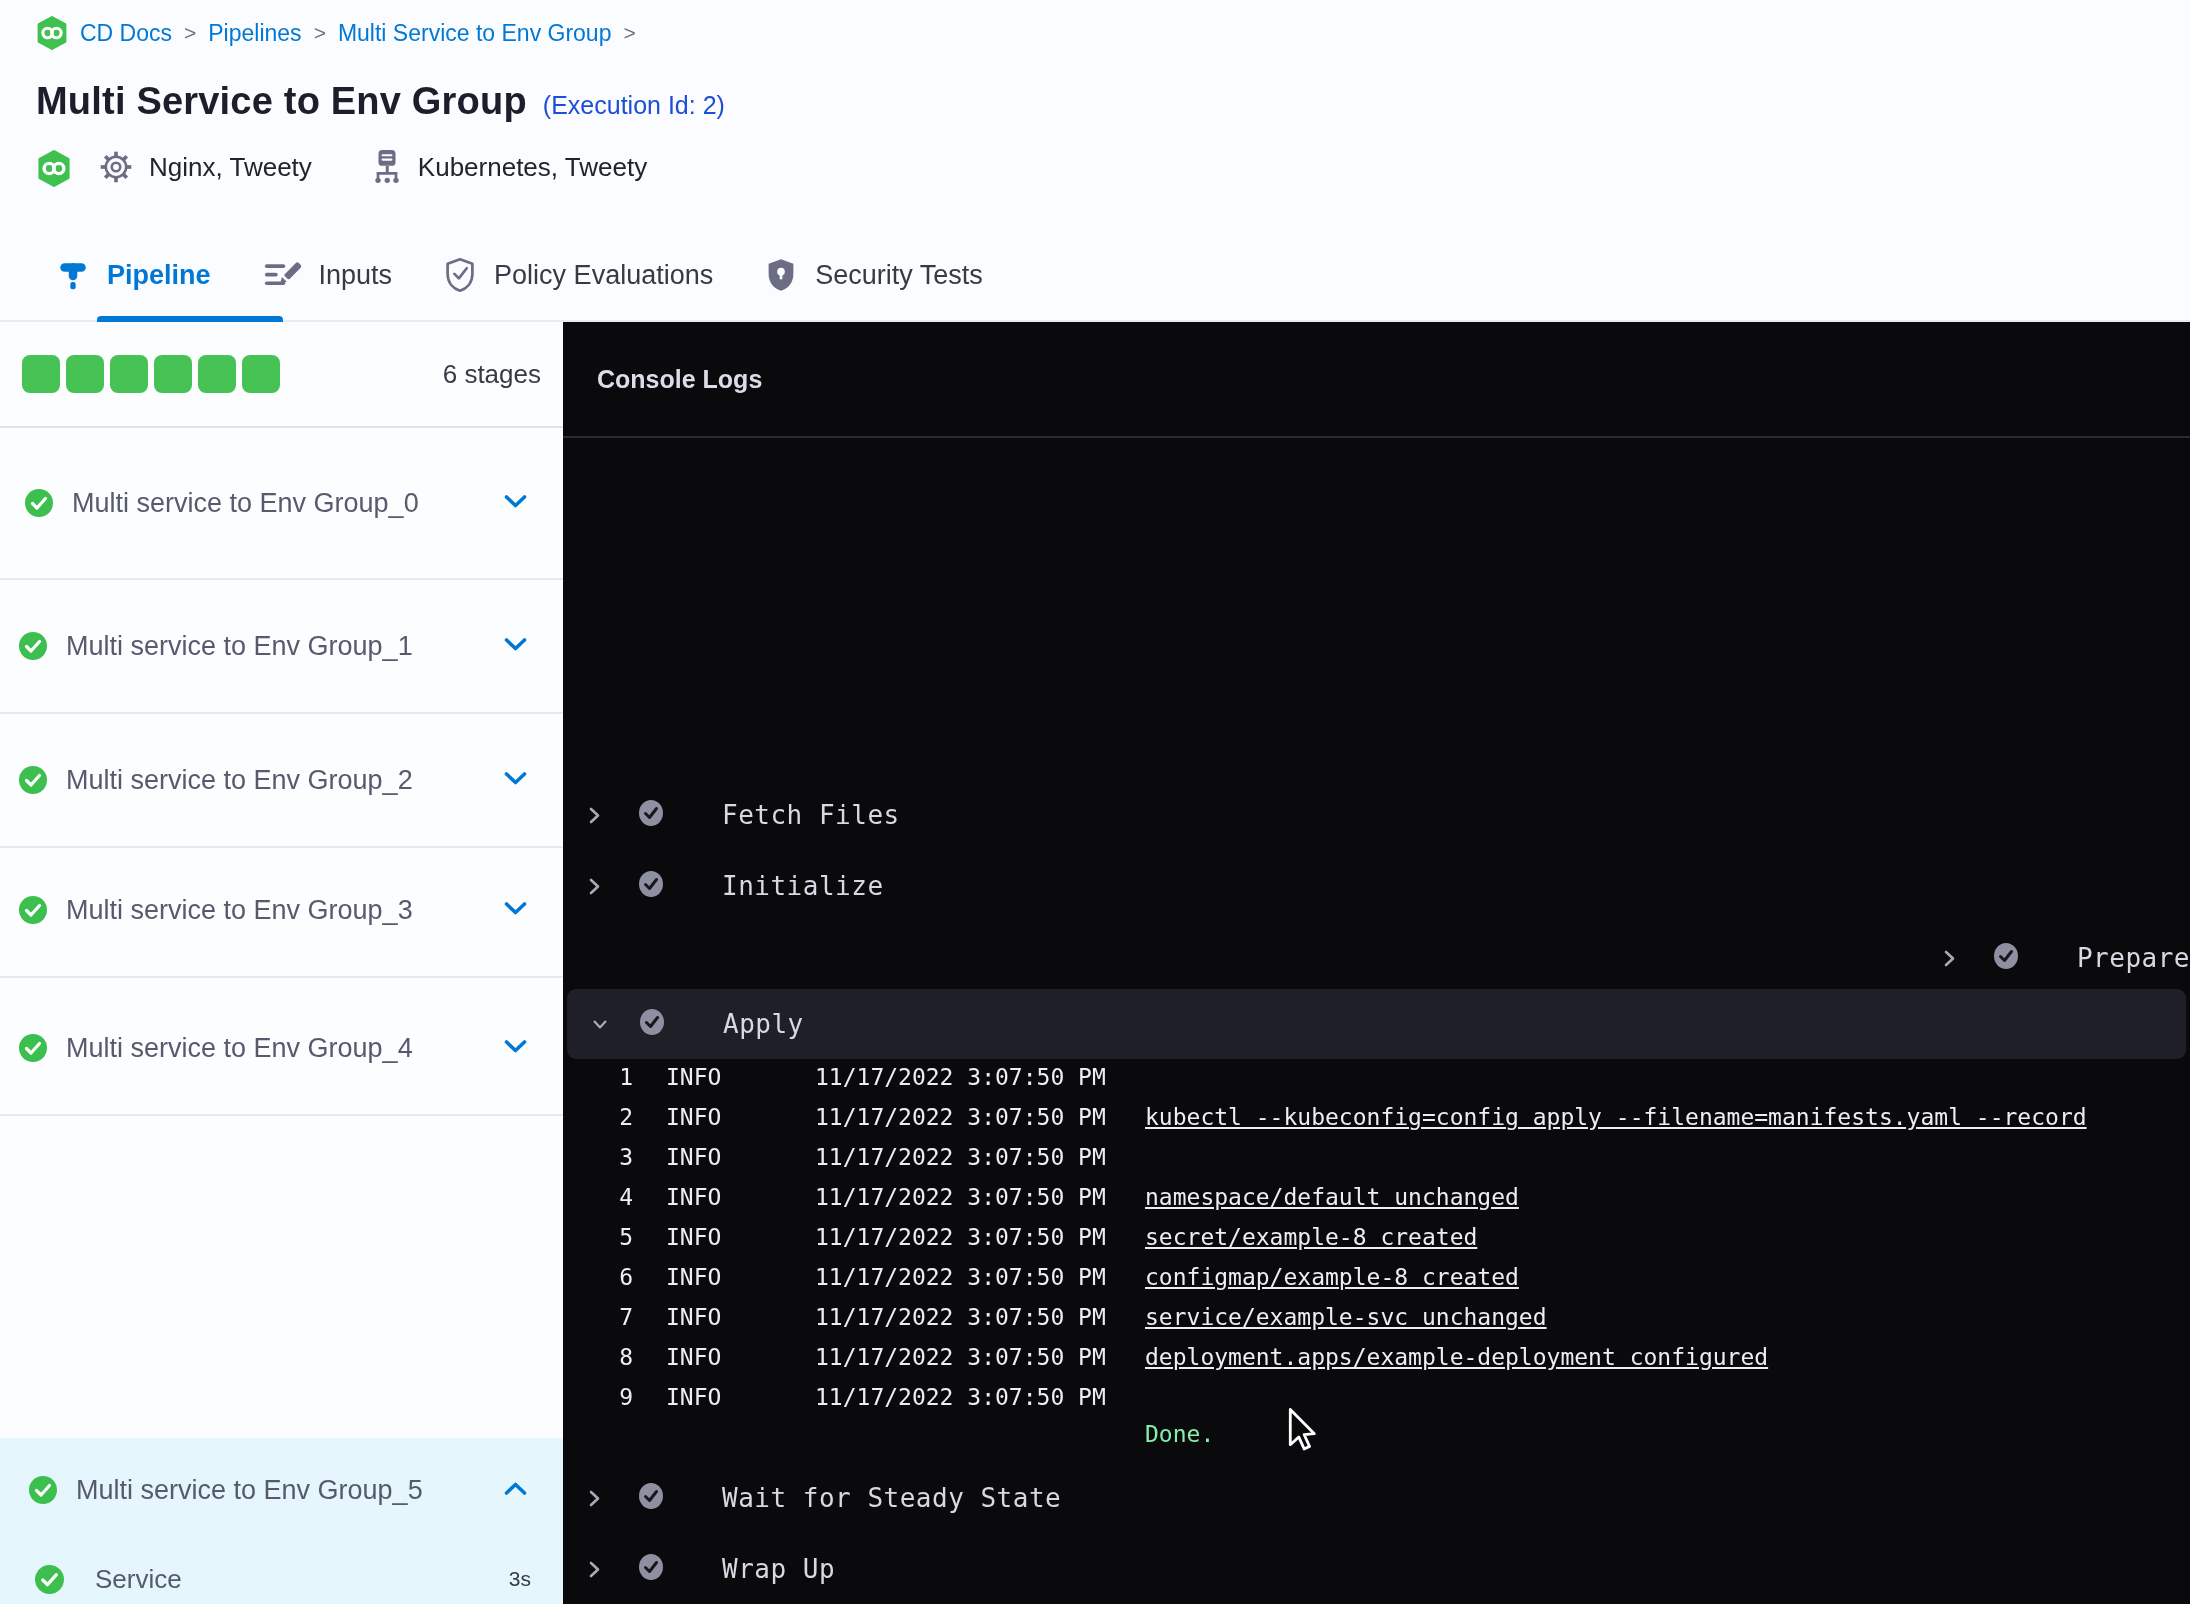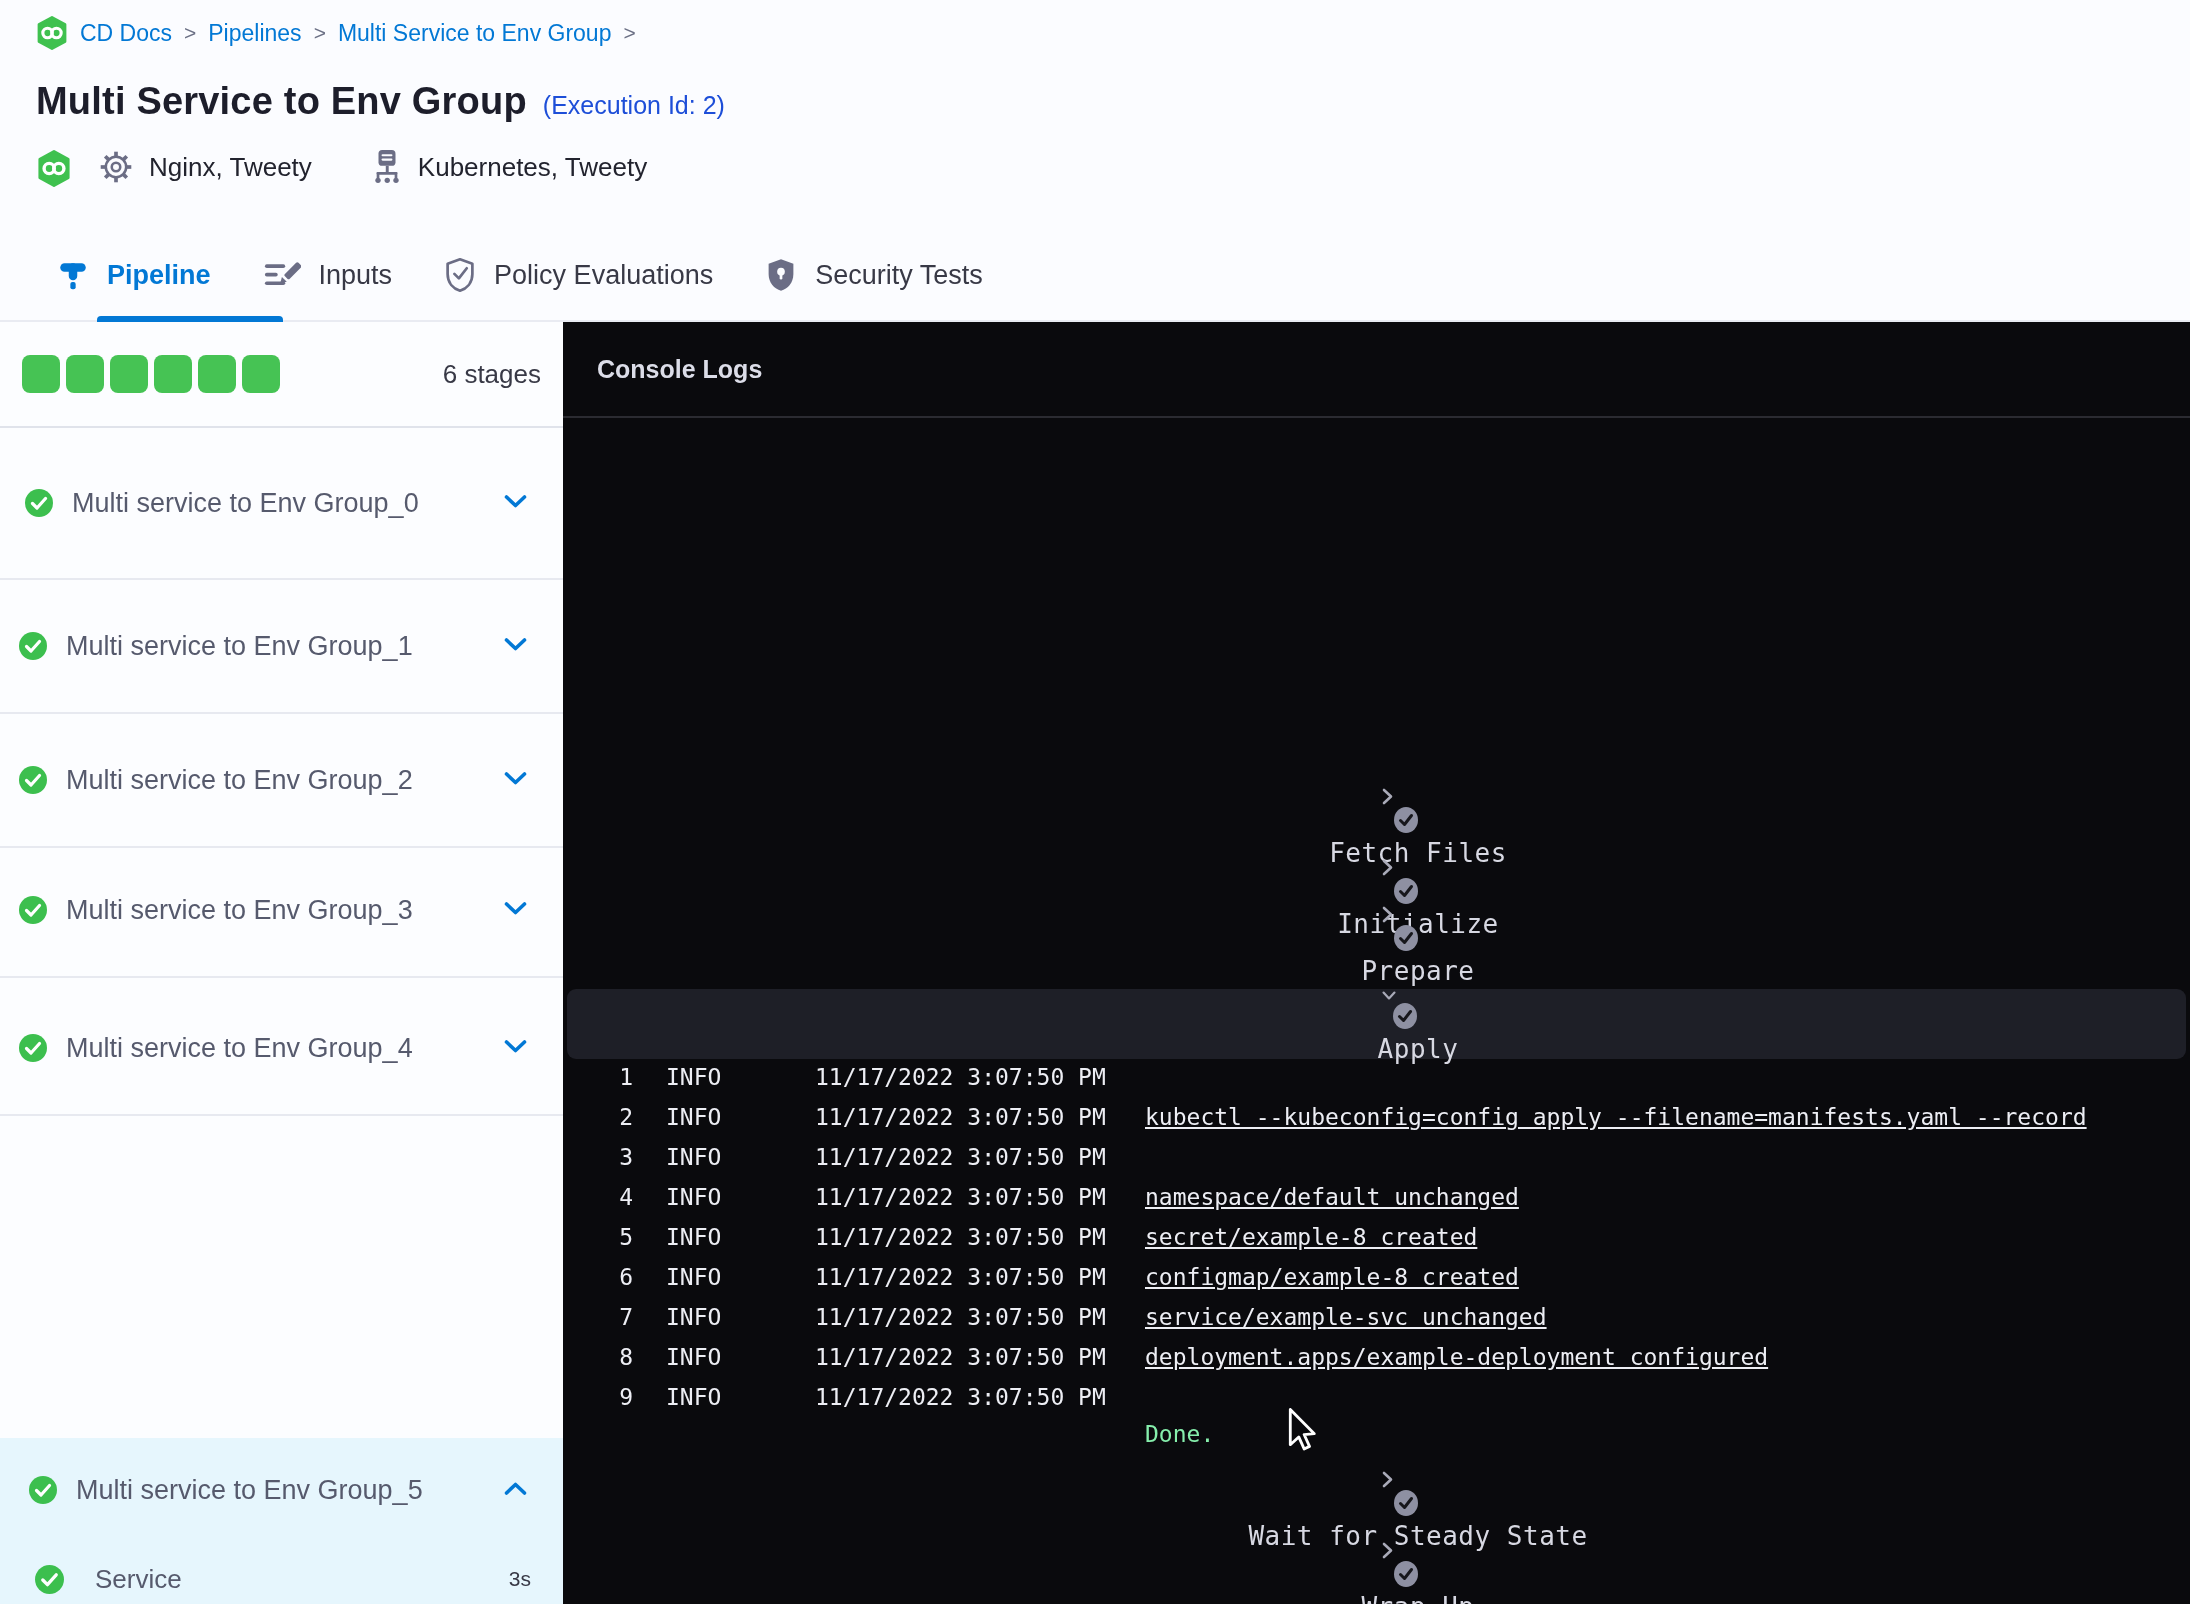--- a/index.html
+++ b/index.html
@@ -38,23 +38,23 @@
   .stage-chevron { position:absolute; right:36px; }
 
   .expanded-stage { position:absolute; left:0; top:1116px; width:563px; height:456px; background:#e6f6fd; border-bottom:2px solid #d7dae3; }
   .exp-header { position:absolute; left:0; top:0; width:563px; height:104px; display:flex; align-items:center; padding-left:28px; cursor:pointer; }
   .substep { position:absolute; left:0; width:563px; height:82px; display:flex; align-items:center; padding-left:34px; cursor:pointer; }
   .substep-label { margin-left:30px; font-size:26px; color:#565a6d; }
   .substep-duration { position:absolute; right:32px; font-size:21px; color:#383946; }
 
   
   .console { position:absolute; left:563px; top:322px; width:1627px; height:1282px; background:#0a0a0d; font-family:"DejaVu Sans Mono", monospace; }
-  .console-header { position:absolute; left:0; top:0; width:1627px; height:96px; border-bottom:2px solid #2b2b31; display:flex; align-items:center; padding-left:34px; }
+  .console-header { position:absolute; left:0; top:0; width:1627px; height:116px; border-bottom:2px solid #2b2b31; display:flex; align-items:center; padding-left:34px; }
   .console-title { font-family:"Liberation Sans", sans-serif; font-size:25px; font-weight:bold; color:#dcdde8; }
-  .cstep { position:absolute; left:0; width:1627px; height:56px; display:flex; align-items:center; padding-left:25px; cursor:pointer;flex-direction:column; }
+  .cstep { position:absolute; left:0; width:1627px; height:56px; display:flex; align-items:center; padding-left:25px; cursor:pointer; }
   .cstep.expanded-row { left:4px; width:1619px; height:70px; background:#1e1f27; border-radius:9px; }
   .cstep-chevron { width:16px; display:flex; }
   .cstep-check { margin-left:34px; }
   .cstep-label { margin-left:58px; font-size:26px; color:#d7d8e2; letter-spacing:0.5px; }
   .log-block { position:absolute; left:0; top:735px; width:1627px; }
   .log-line { display:flex; height:40px; align-items:center; font-size:23px; color:#edeef4; }
   .ln  { width:70px; text-align:right; }
   .lvl { margin-left:33px; width:95px; }
   .ts  { margin-left:54px; width:302px; }
   .msg { margin-left:28px; white-space:pre;text-decoration:underline; }

